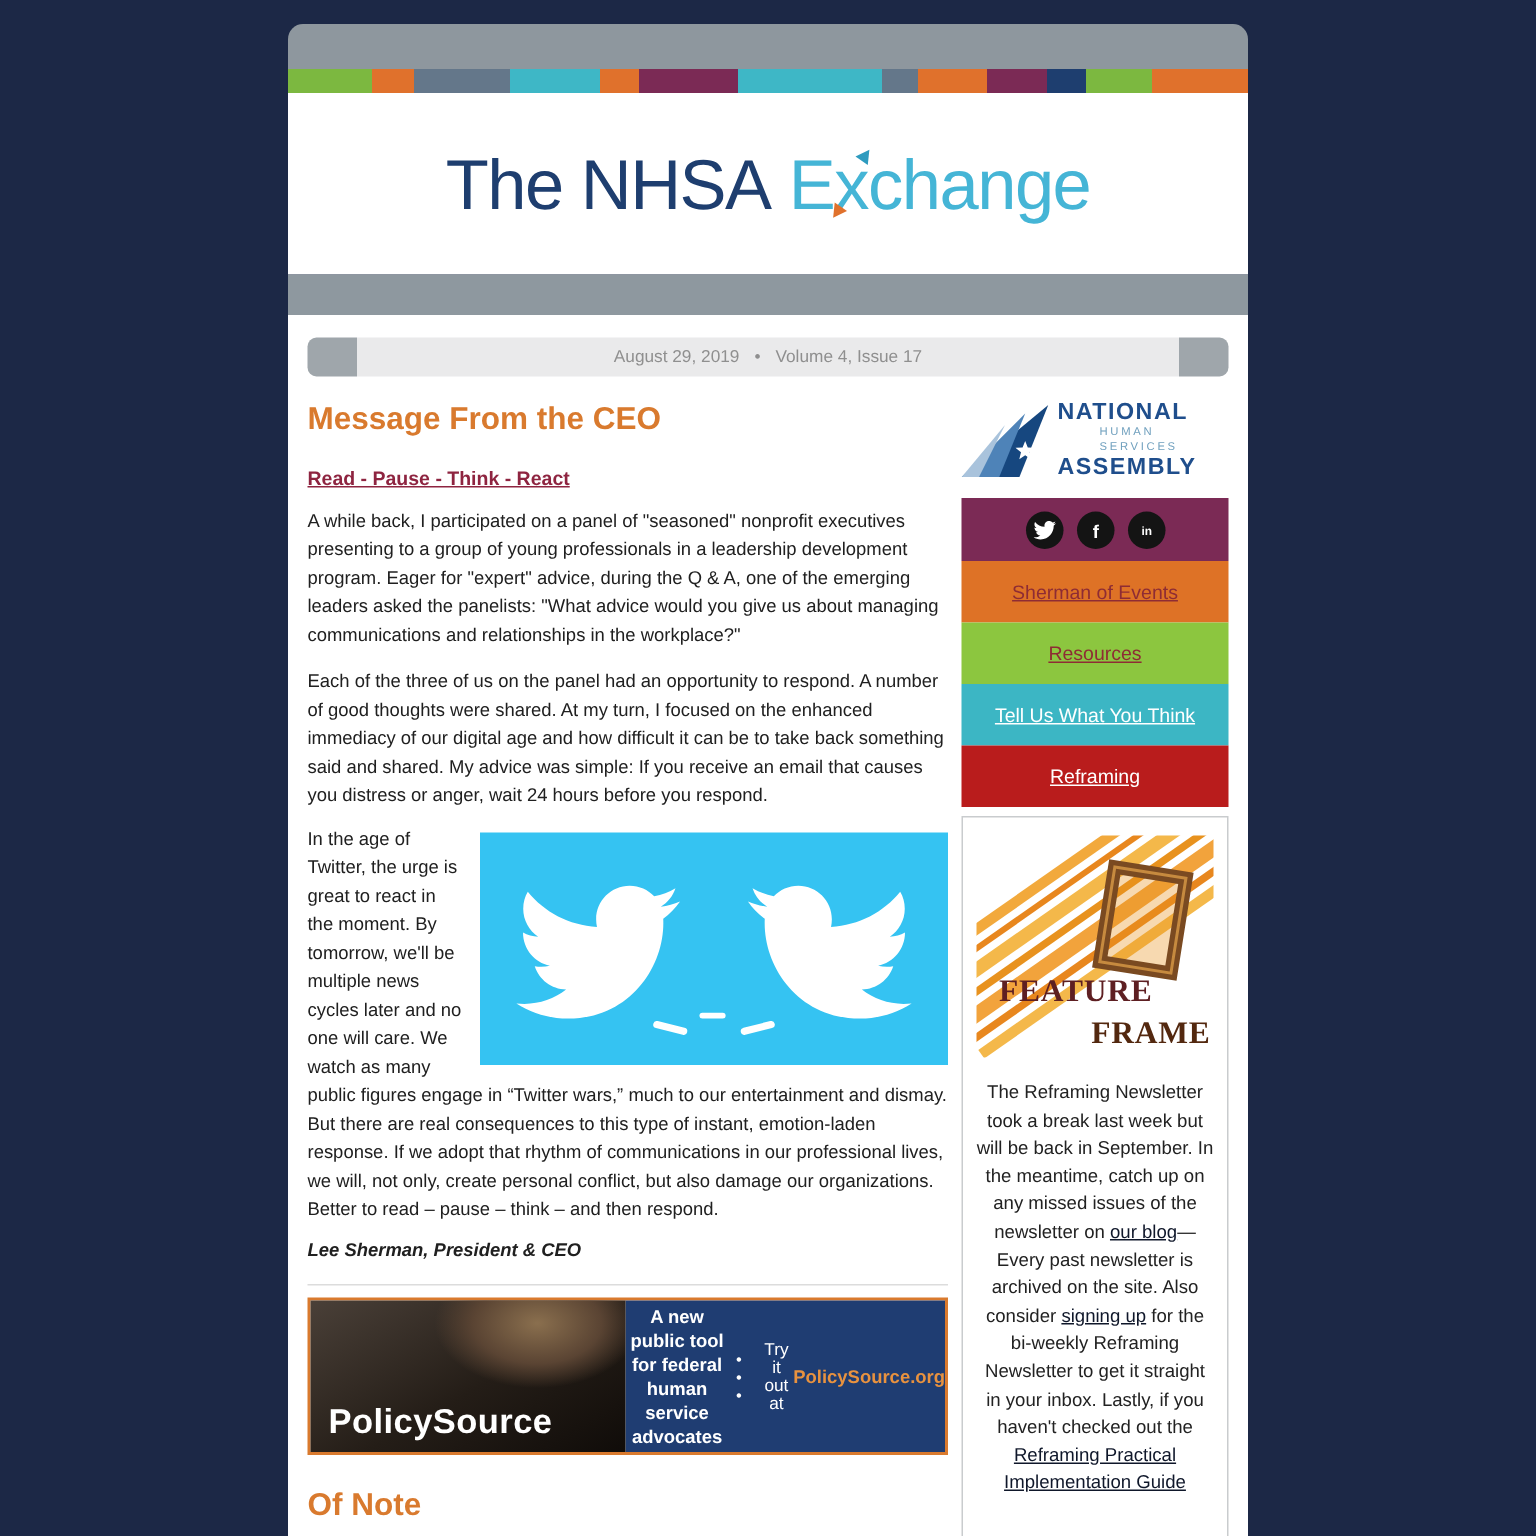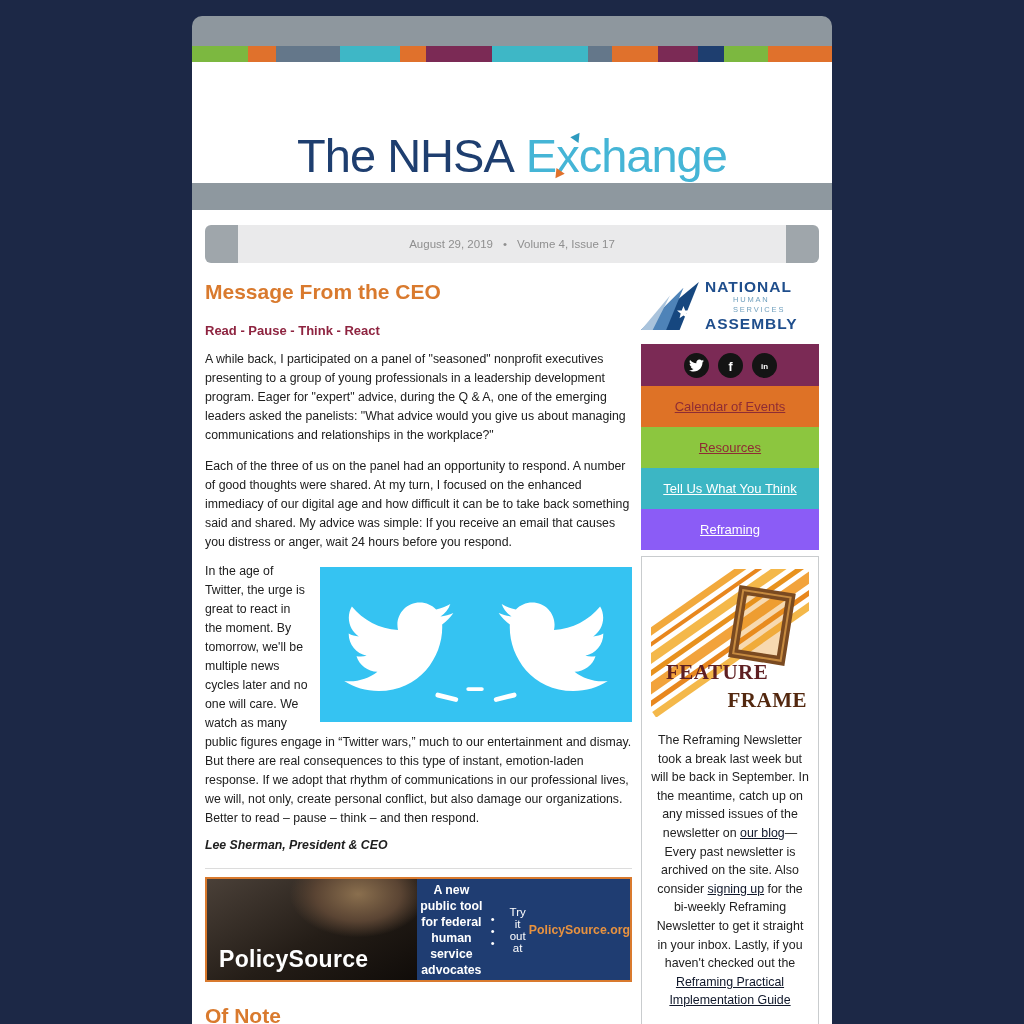--- a/index.html
+++ b/index.html
@@ -7,47 +7,47 @@
   body {
     background:#1C2846;
     overflow:hidden;
     position:relative;
     font-family:"Liberation Sans", sans-serif;
   }
   .page { position:absolute; left:192px; top:16px; width:640px; }
   .cap { height:30px; background:#8E979E; border-radius:10px 10px 0 0; }
   .stripes { display:flex; height:16px; }
   .stripes div { height:16px; }
-  .masthead { background:#fff; height:121px; display:flex; align-items:flex-end; justify-content:center; }
+  .masthead { background:#fff; height:121px; display:flex; align-items:center; justify-content:center; }
   .logo { font-size:47px; letter-spacing:-1px; white-space:nowrap; }
   .logo .dark { color:#1E3E6F; }
   .logo .teal { color:#45B5D6; }
   .logo-x { position:relative; color:#45B5D6; display:inline-block; }
   .logo-x::before { content:""; position:absolute; top:4px; right:-3px;
     border-left:5px solid transparent; border-right:5px solid transparent;
     border-bottom:9px solid #2E9BBF; transform:rotate(35deg); }
   .logo-x::after { content:""; position:absolute; bottom:4px; left:-3px;
     border-left:5px solid transparent; border-right:5px solid transparent;
     border-top:9px solid #E0712C; transform:rotate(35deg); }
   .grayband { height:27px; background:#8E989F; }
   .content { background:#fff; padding:0 13px 60px; }
 
-  .datebar { margin:0; padding-top:15px; display:flex; height:53px; }
+  .datebar { margin:0; padding-top:15px; display:flex; height:41px; }
   .datebar .tab { width:33px; background:#9FA6AB; }
   .datebar .tab.left { border-radius:6px 0 0 6px; }
   .datebar .tab.right { border-radius:0 6px 6px 0; }
   .datebar .mid { flex:1; background:#EAEAEB; display:flex; align-items:center;
     justify-content:center; gap:10px; font-size:11.5px; color:#8F8F8F; }
 
   .cols { display:flex; margin-top:13px; gap:9px; align-items:flex-start; }
   .leftcol { width:427px; }
   .rightcol { width:178px; }
 
   .h-orange { color:#D97A2E; font-size:21px; font-weight:bold; margin-top:4px; }
-  .subhead { color:#8E2440; font-size:13px; font-weight:bold; margin-top:19px; }
+  .subhead { color:#8E2440; font-size:13px; font-weight:bold; margin-top:19px;text-decoration:underline; }
   .para { font-size:12.3px; line-height:19px; color:#202020; margin-top:12px; }
   .para.p3 { margin-top:10px; }
   .tweet { float:right; width:312px; height:155px; background:#35C3F2; margin:5px 0 6px 10px; }
   .tweet svg { width:100%; height:100%; display:block; }
   .sig { font-size:12.3px; font-weight:bold; font-style:italic; margin-top:10px; color:#202020; }
   hr.div { border:none; border-top:1px solid #DCDCDC; margin:16px 0 8px; }
 
   .banner { border:2px solid #D97A2E; height:105px; display:flex; cursor:pointer; }
   .banner .photo { flex:1; position:relative;
     background:
@@ -70,21 +70,21 @@
   .org-text .small { color:#70A0BE; font-size:7.5px; letter-spacing:1.8px; line-height:10px;padding-left:28px; }
 
   .bar { height:41px; display:flex; align-items:center; justify-content:center; }
   .bar.social { height:42px; background:#7B2A55; gap:9px; margin-top:12px; }
   .soc { width:25px; height:25px; background:#141414; border-radius:50%; display:flex;
     align-items:center; justify-content:center; cursor:pointer; }
   .soc svg { width:15px; height:15px; display:block; }
   .bar.orange { background:#DE7226; }
   .bar.green  { background:#8CC63F; }
   .bar.teal   { background:#3CB6C4; }
-  .bar.navy   { background:#8b5cf6; }
+  .bar.navy   { background:#b91c1c; }
   .bar a { font-size:13px; text-decoration:underline; cursor:pointer; }
   .maroon-link { color:#8E2C34; }
   .white-link  { color:#FFFFFF; }
 
   .feature-box { margin-top:6px; border:1px solid #C9CCCE; padding:12px 9px 40px; }
   .ff-logo { position:relative; width:158px; height:148px; margin:0 auto; }
   .ff-logo svg { position:absolute; inset:0; }
   .ff-text { position:absolute; font-family:"Liberation Serif", serif; font-weight:bold;
     font-size:21px; letter-spacing:0.5px; }
   .ff-feature { left:15px; bottom:32px; color:#5E1F22; }
@@ -205,21 +205,21 @@
               </svg>
           </span>
           <span class="soc">
             <svg viewBox="0 0 512 512">
                 <text x="256" y="370" font-size="270" font-weight="bold" text-anchor="middle" fill="#fff" font-family="Liberation Sans, sans-serif">in</text>
               </svg>
           </span>
         </div>
 
         <div class="bar orange">
-          <a class="maroon-link">Calendar of Events</a>
+          <a class="maroon-link">Sherman of Events</a>
         </div>
         <div class="bar green">
           <a class="maroon-link">Resources</a>
         </div>
         <div class="bar teal">
           <a class="white-link">Tell Us What You Think</a>
         </div>
         <div class="bar navy">
           <a class="white-link">Reframing</a>
         </div>

